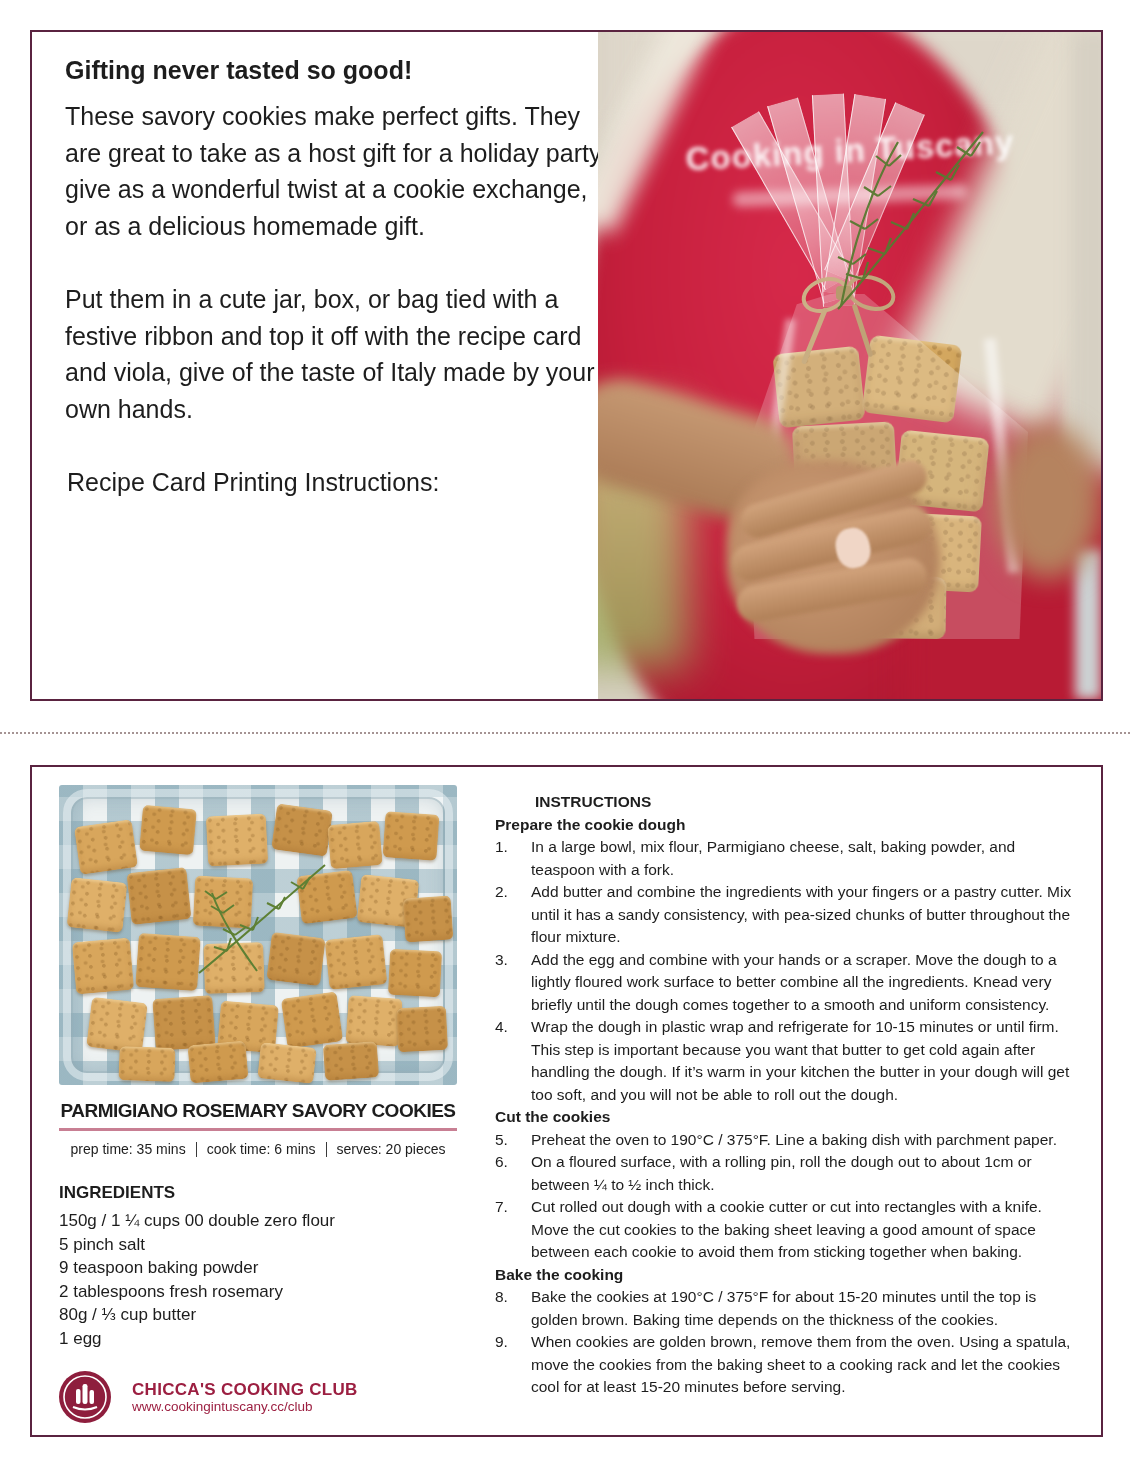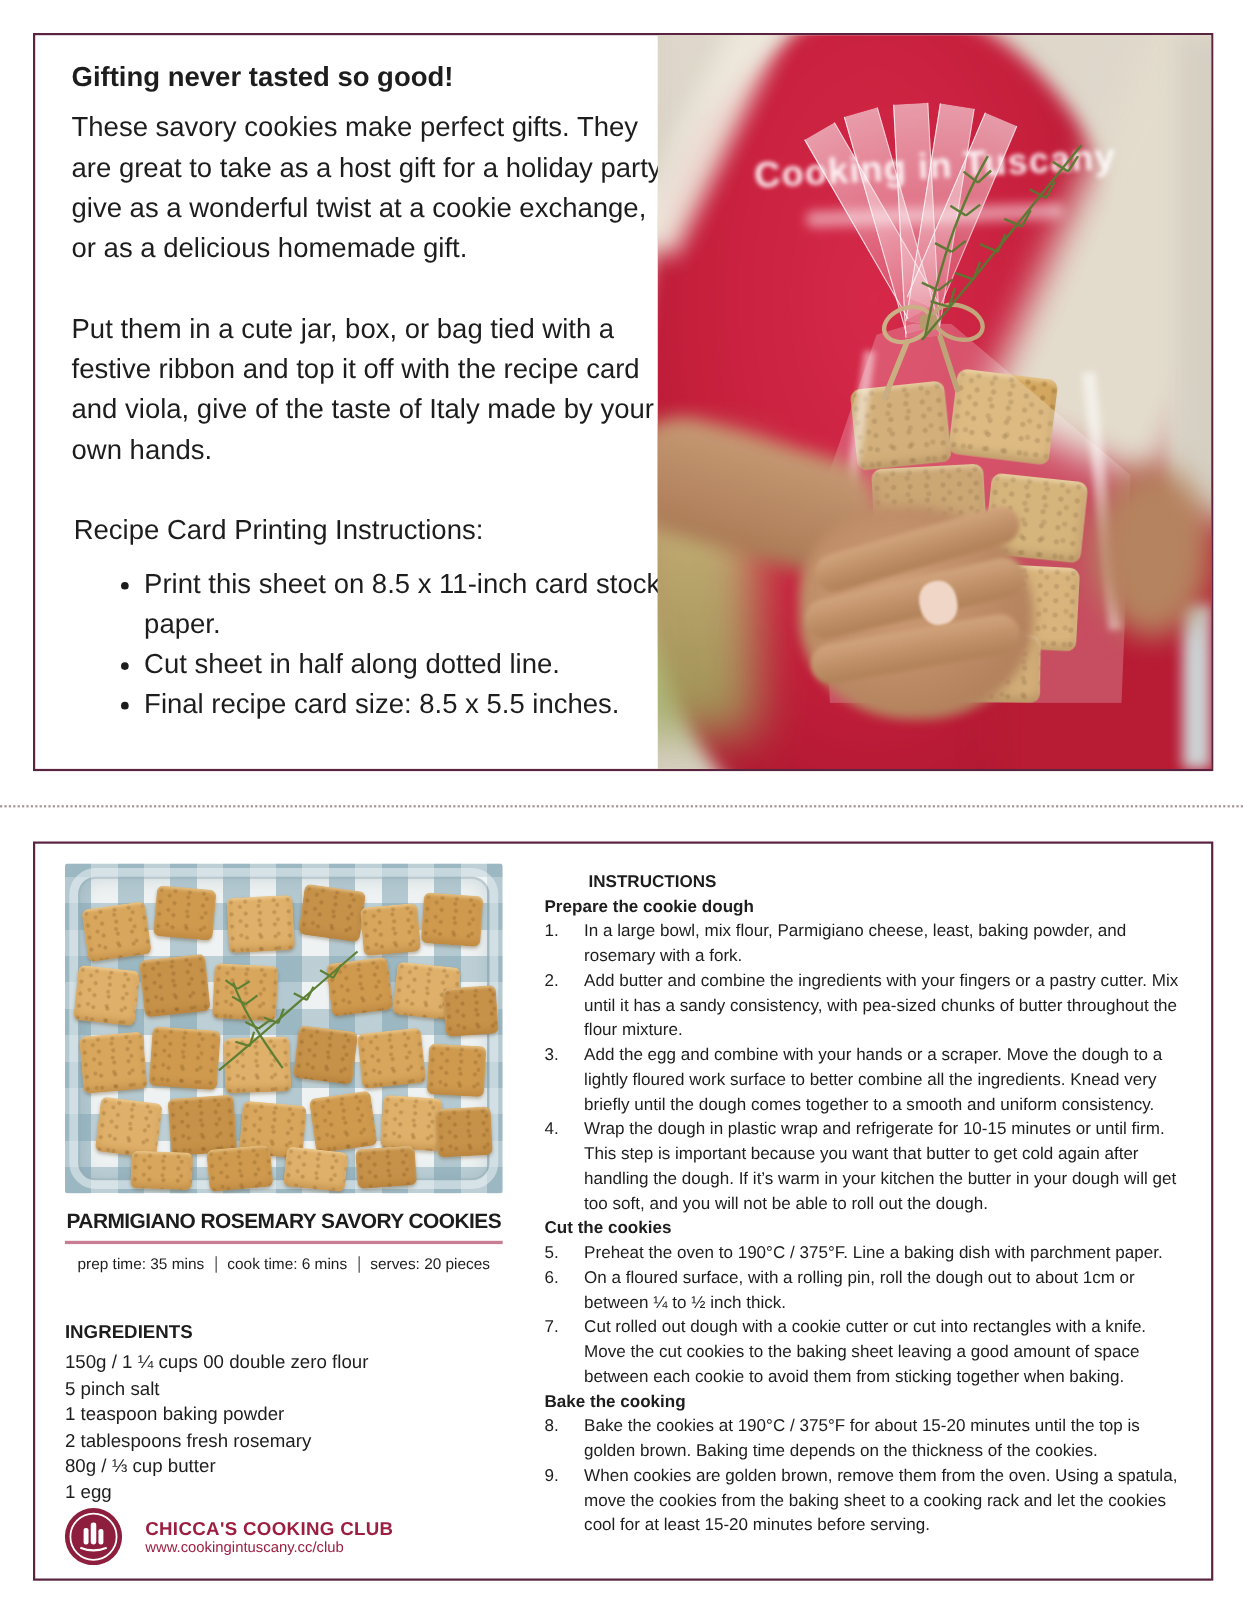--- a/index.html
+++ b/index.html
@@ -106,21 +106,21 @@
         background-image:radial-gradient(circle at 30% 35%, rgba(120,78,25,.28) 1.5px, rgba(0,0,0,0) 2.2px),
                          radial-gradient(circle at 70% 65%, rgba(120,78,25,.25) 1.5px, rgba(0,0,0,0) 2.2px);
         background-size:13px 11px,17px 13px;}
   .rosemary-bottom{position:absolute;left:128px;top:66px;}
   .recipe-title{margin-top:15px;font-size:19px;font-weight:bold;letter-spacing:-0.5px;
         text-align:center;white-space:nowrap;}
   .title-underline{height:3px;background:#c87f93;margin-top:6px;}
   .recipe-meta{margin-top:10px;text-align:center;font-size:14px;color:#1d1d1d;}
   .meta-sep{display:inline-block;width:1px;height:15px;background:#3a3a3a;
         margin:0 10px;vertical-align:-3px;}
-  .ing-heading{margin-top:44px;font-size:17px;font-weight:bold;}
+  .ing-heading{margin-top:26px;font-size:17px;font-weight:bold;}
   .ing-list{margin:6px 0 0 0;padding:0;list-style:none;font-size:17px;line-height:23.5px;}
 
   .logo-row{position:absolute;left:27px;top:604px;display:flex;align-items:center;gap:21px;}
   .logo-circle{width:52px;height:52px;flex:none;}
   .logo-name{font-size:17px;font-weight:bold;color:#9c1f41;letter-spacing:.3px;line-height:19px;}
   .logo-url{font-size:13.5px;color:#9c1f41;line-height:16px;}
 
   
   .recipe-right{position:absolute;left:463px;top:24px;width:582px;
         font-size:15.5px;line-height:22.5px;}
@@ -134,25 +134,20 @@
 <body>
 
 <div class="page">
 
   <div class="card card-top">
     <div class="gift-text">
       <div class="gift-heading">Gifting never tasted so good!</div>
       <p class="gift-para">These savory cookies make perfect gifts. They are great to take as a host gift for a holiday party, give as a wonderful twist at a cookie exchange, or as a delicious homemade gift.</p>
       <p class="gift-para">Put them in a cute jar, box, or bag tied with a festive ribbon and top it off with the recipe card and viola, give of the taste of Italy made by your own hands.</p>
       <div class="print-heading">Recipe Card Printing Instructions:</div>
-      <ul class="print-list">
-        <li>Print this sheet on 8.5 x 11-inch card stock paper.</li>
-        <li>Cut sheet in half along dotted line.</li>
-        <li>Final recipe card size: 8.5 x 5.5 inches.</li>
-      </ul>
     </div>
 
     <div class="photo-gift">
       <div class="pg-top-beige"></div>
       <div class="pg-apron"></div>
       <div class="pg-strap-left"></div>
       <div class="pg-cream-right"></div>
       <div class="pg-beige-rightedge"></div>
       <div class="pg-red-bottomright"></div>
       <div class="pg-green"></div>
@@ -252,21 +247,21 @@
       <div class="title-underline"></div>
 
       <div class="recipe-meta">
         <span>prep time: 35 mins</span><span class="meta-sep"></span><span>cook time: 6 mins</span><span class="meta-sep"></span><span>serves: 20 pieces</span>
       </div>
 
       <div class="ing-heading">INGREDIENTS</div>
       <ul class="ing-list">
         <li>150g / 1 ¼ cups 00 double zero flour</li>
         <li>5 pinch salt</li>
-        <li>1 teaspoon baking powder</li>
+        <li>9 teaspoon baking powder</li>
         <li>2 tablespoons fresh rosemary</li>
         <li>80g / ⅓ cup butter</li>
         <li>1 egg</li>
       </ul>
     </div>
 
     <div class="logo-row">
       <svg class="logo-circle" width="52" height="52" viewBox="0 0 52 52">
         <circle cx="26" cy="26" r="26" fill="#8e1e3d"></circle>
         <circle cx="26" cy="26" r="21" fill="none" stroke="#ffffff" stroke-width="1.6"></circle>
@@ -280,21 +275,21 @@
         <div class="logo-url">www.cookingintuscany.cc/club</div>
       </div>
     </div>
 
     <div class="recipe-right">
       <div class="instr-heading">INSTRUCTIONS</div>
 
       <div class="group-title">Prepare the cookie dough</div>
       <div class="step">
         <span class="step-num">1.</span>
-        <span class="step-text">In a large bowl, mix flour, Parmigiano cheese, least, baking powder, and rosemary with a fork.</span>
+        <span class="step-text">In a large bowl, mix flour, Parmigiano cheese, salt, baking powder, and teaspoon with a fork.</span>
       </div>
       <div class="step">
         <span class="step-num">2.</span>
         <span class="step-text">Add butter and combine the ingredients with your fingers or a pastry cutter. Mix until it has a sandy consistency, with pea-sized chunks of butter throughout the flour mixture.</span>
       </div>
       <div class="step">
         <span class="step-num">3.</span>
         <span class="step-text">Add the egg and combine with your hands or a scraper. Move the dough to a lightly floured work surface to better combine all the ingredients. Knead very briefly until the dough comes together to a smooth and uniform consistency.</span>
       </div>
       <div class="step">

